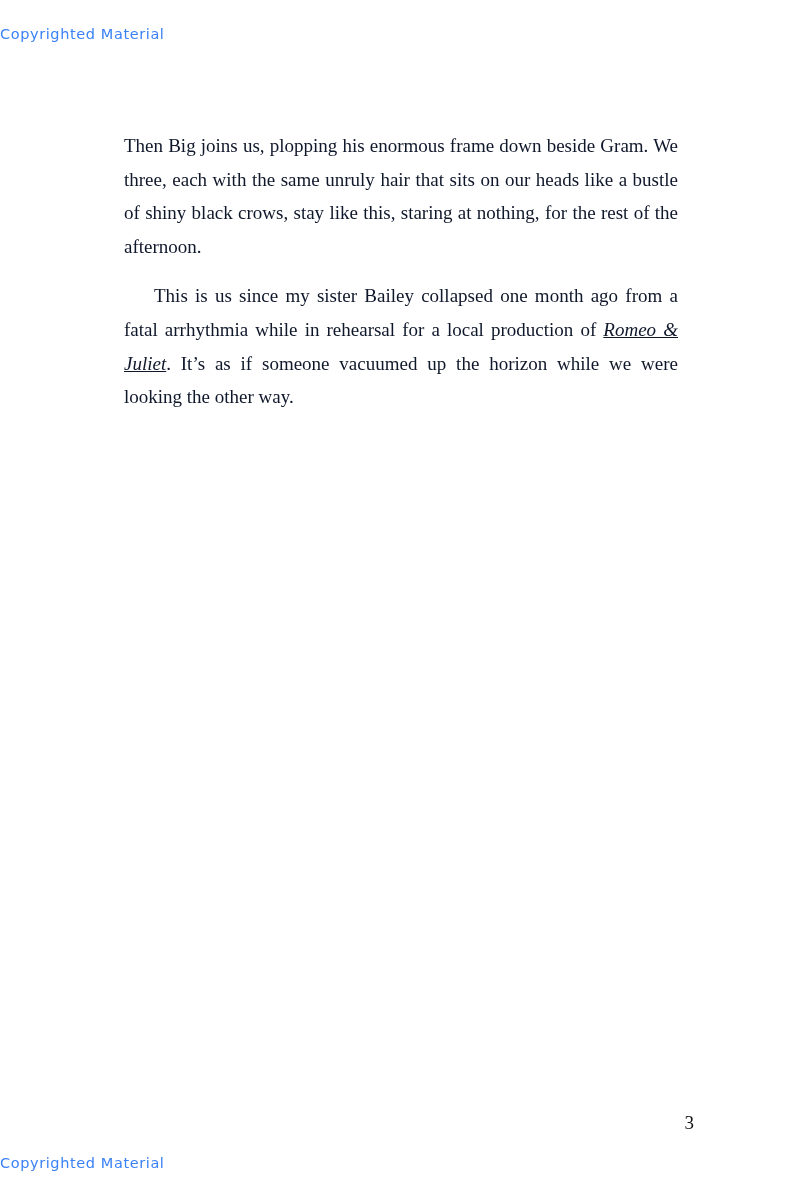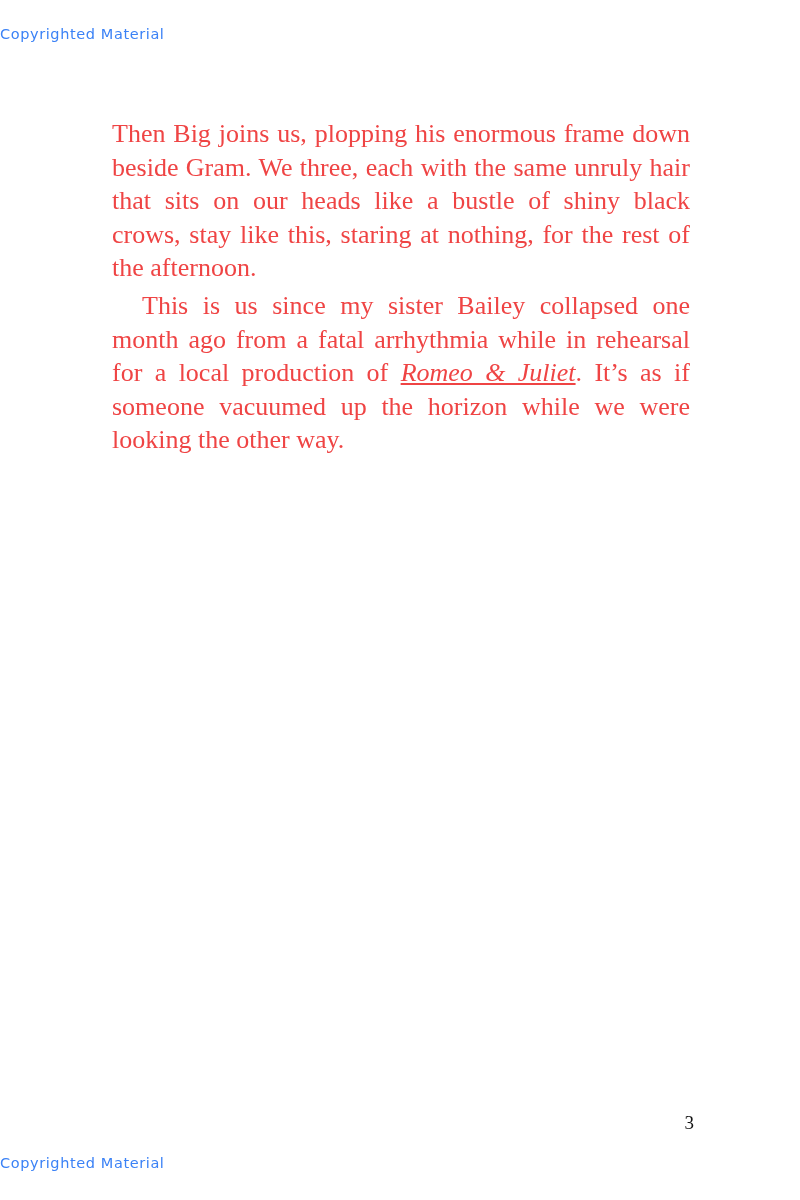--- a/index.html
+++ b/index.html
@@ -36,26 +36,26 @@
   .watermark-bottom { top: 1155px; }
 
   .body-text {
     position: absolute;
     left: 108px;
     top: 113px;
     width: 586px;
   }
 
   .para {
-    margin: 4px;
-    font-size: 26px;
+    margin: 16px;
+    font-size: 19px;
     line-height: 33.6px;
     text-align: justify;
     text-justify: inter-word;
-    color: #ef4444;
+    color: #0f172a;
     hyphens: manual;
   }
   .para + .para {
     text-indent: 30px;
   }
 
   .para em {
     font-style: italic;
     text-decoration: underline;
   }

